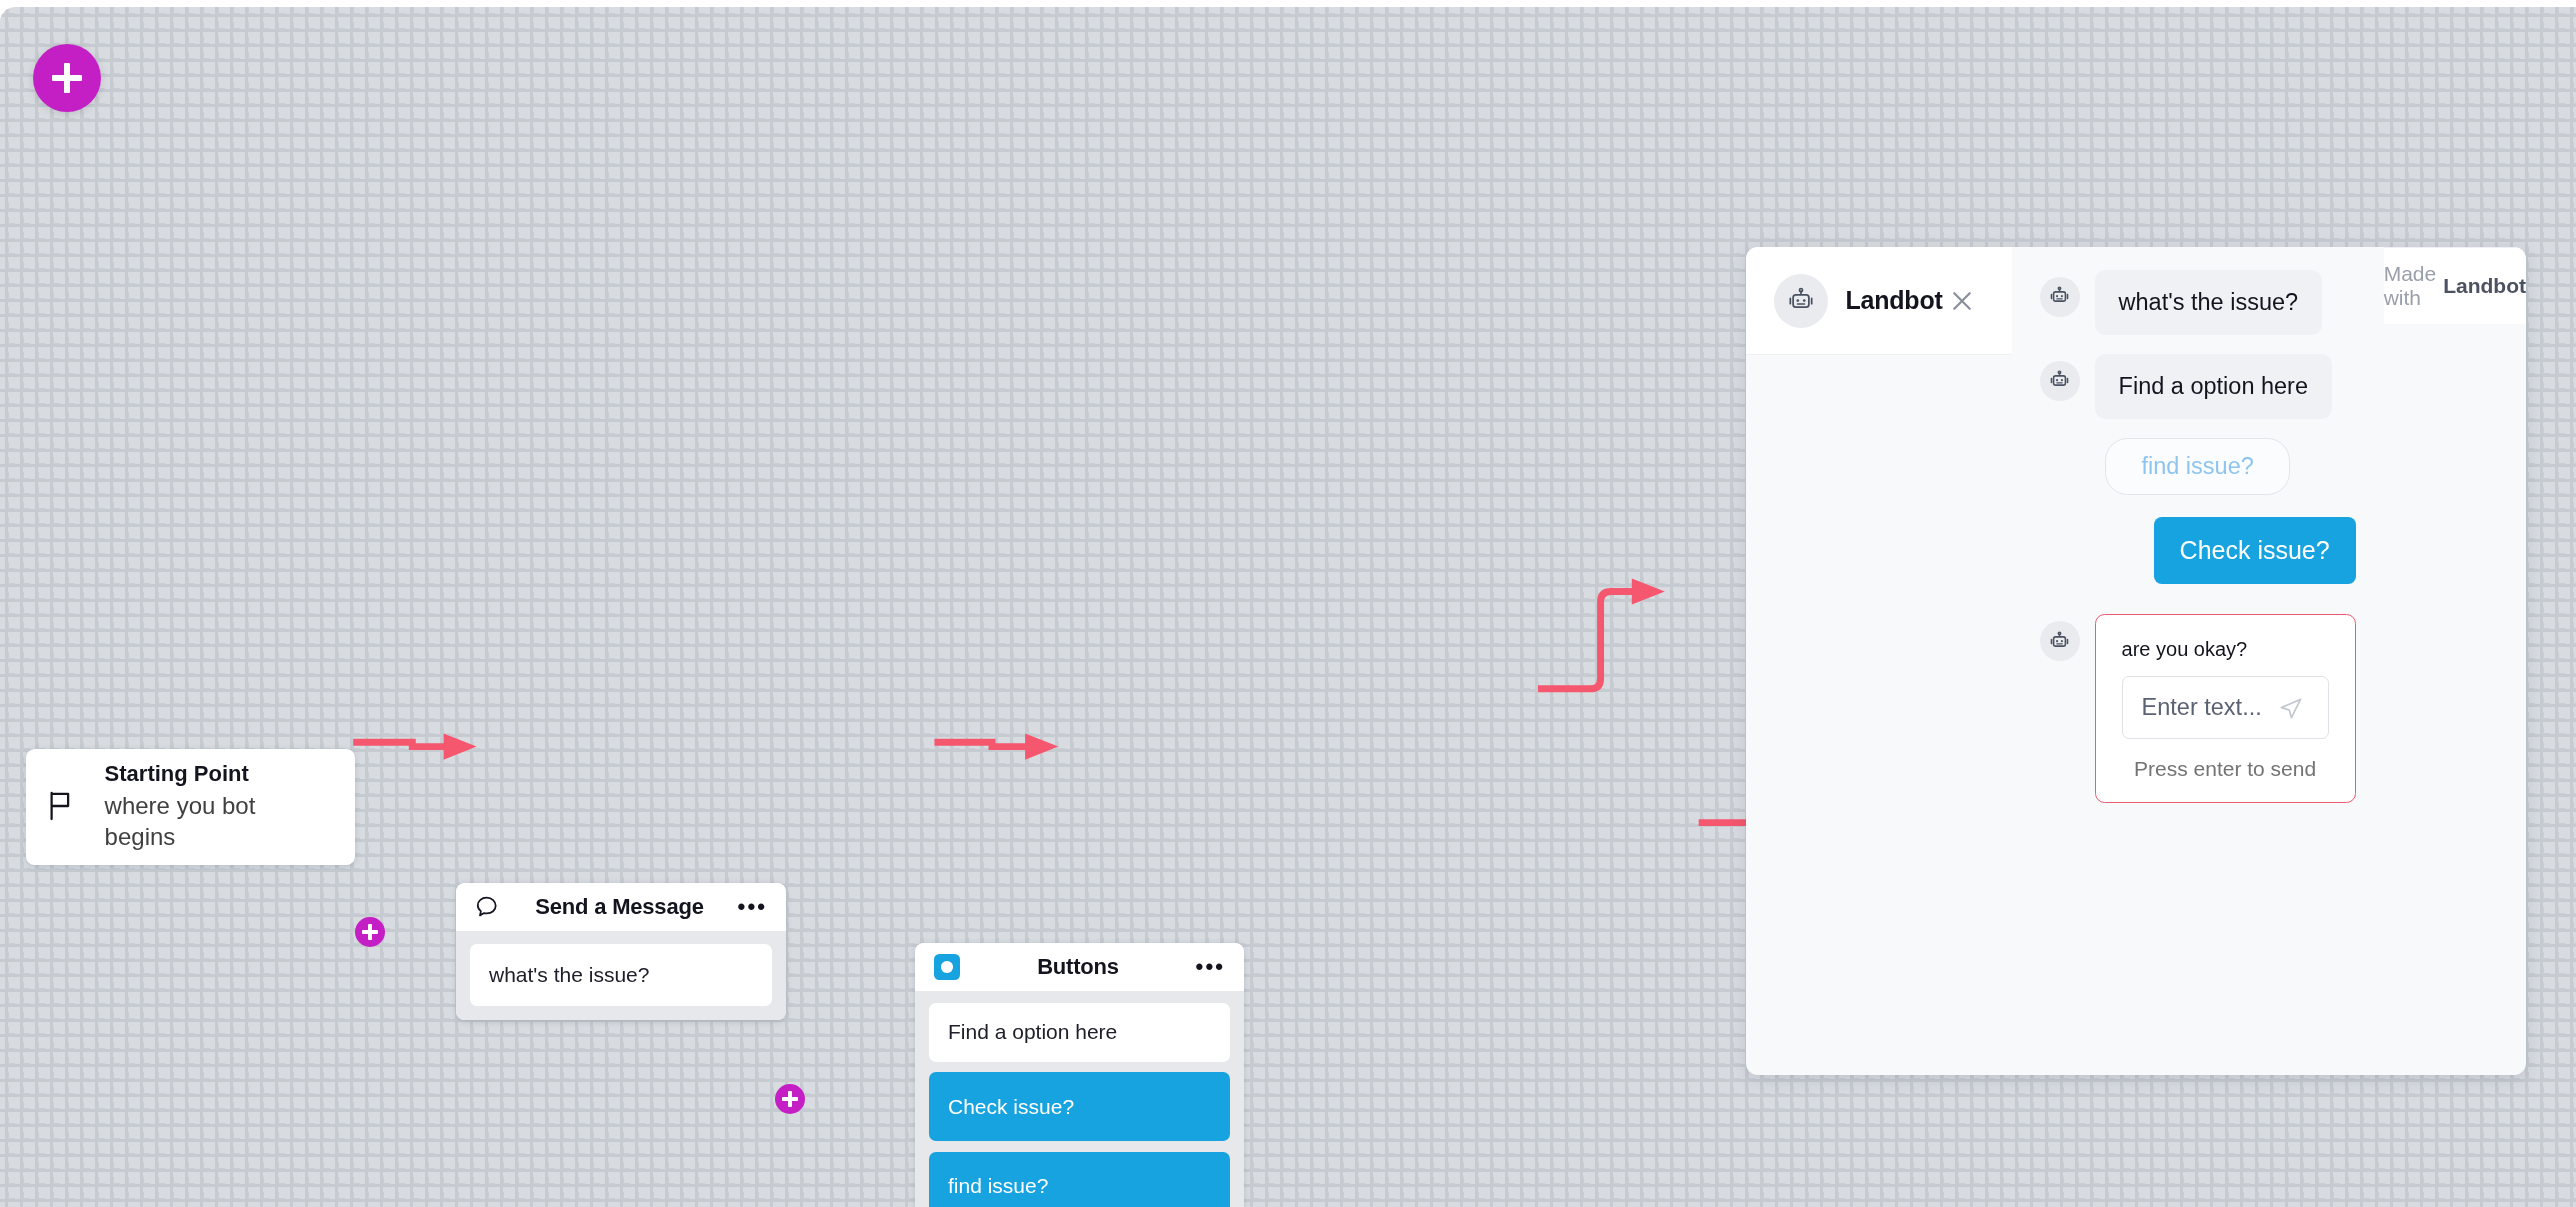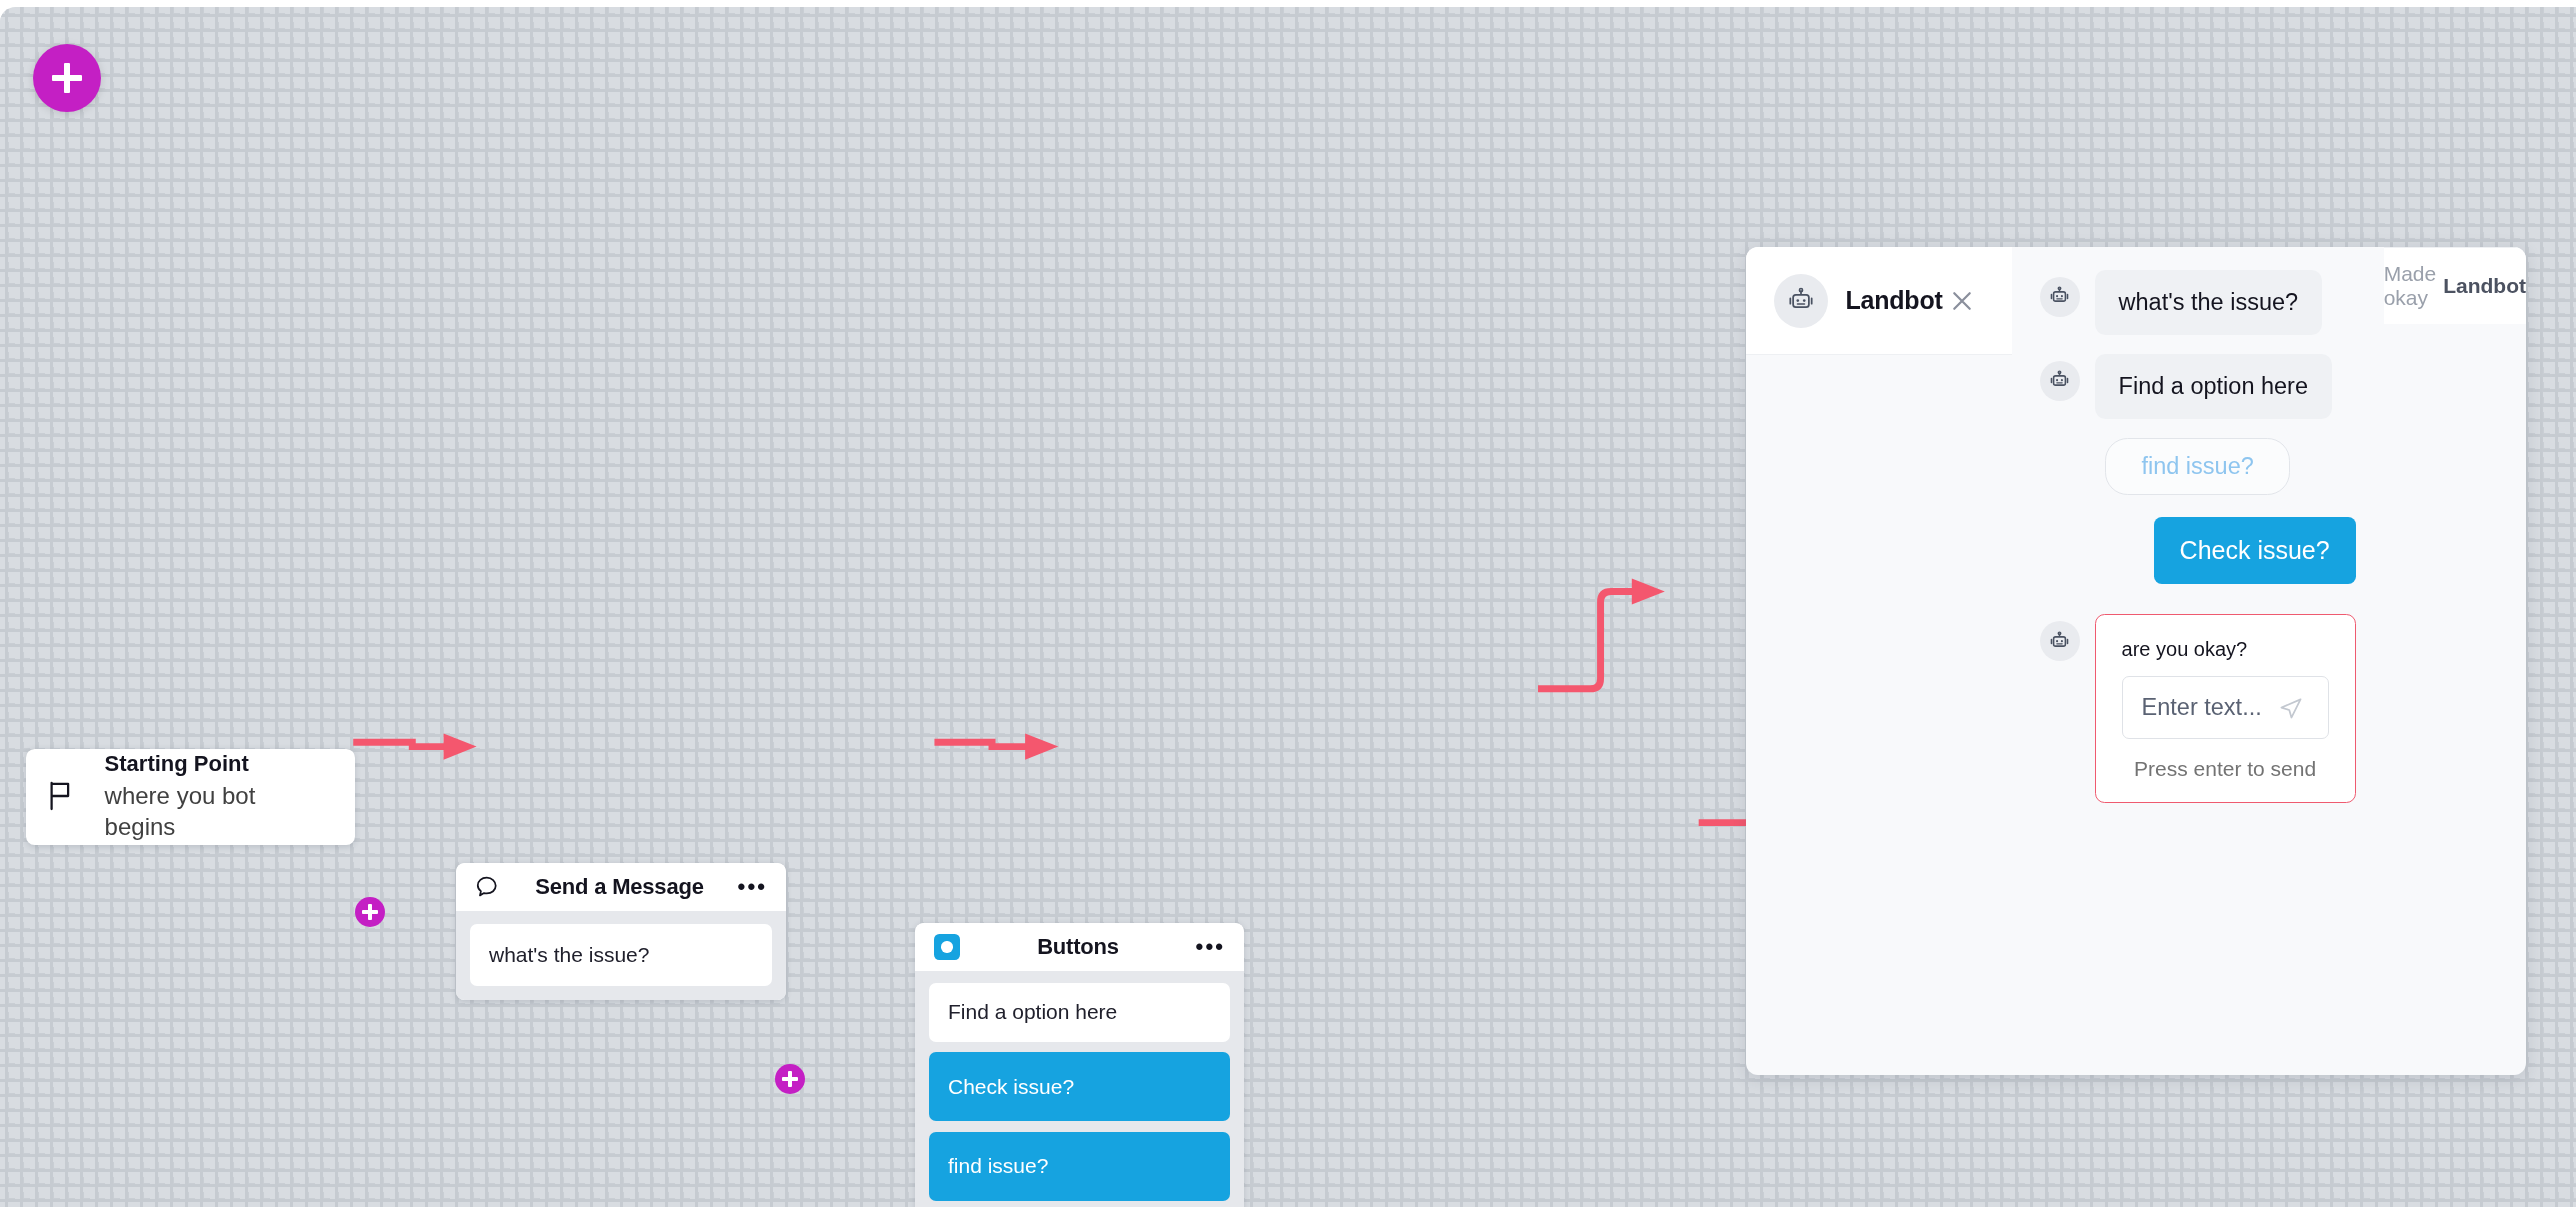--- a/index.html
+++ b/index.html
@@ -90,21 +90,21 @@
     padding: 13px 14px 14px 14px;
   }
   .bubble {
     background: #ffffff; border-radius: 7px;
     padding: 19px 19px;
     font-size: 21px; color: #20202c;
   }
 
   
   #node-start {
-    left: 26px; top: 532px; width: 329px; height: 96px;
+    left: 26px; top: 532px; width: 329px; height: 116px;
     display: flex; align-items: center; padding: 0 22.6px;
   }
   #node-start .flag { flex: 0 0 37px; }
   #node-start .sp-txt { padding-left: 19px; }
   #node-start .sp-title { font-size: 22px; font-weight: bold; color: #14141f; }
   #node-start .sp-sub { font-size: 24px; color: #404040; line-height: 1.32; margin-top: 2.6px; }
 
   
   #node-msg { left: 456px; top: 520px; width: 330px; }
 
@@ -396,21 +396,21 @@
                 </svg>
               </span>
             </div>
             <div class="ic-hint">Press enter to send</div>
           </div>
         </div>
 
       </div>
 
       <div class="chat-foot">
-        <span>Made okay</span>
+        <span>Made with</span>
         <b>Landbot</b>
       </div>
 
     </div>
 
   </div>
 </div>
 
 
 </body></html>

